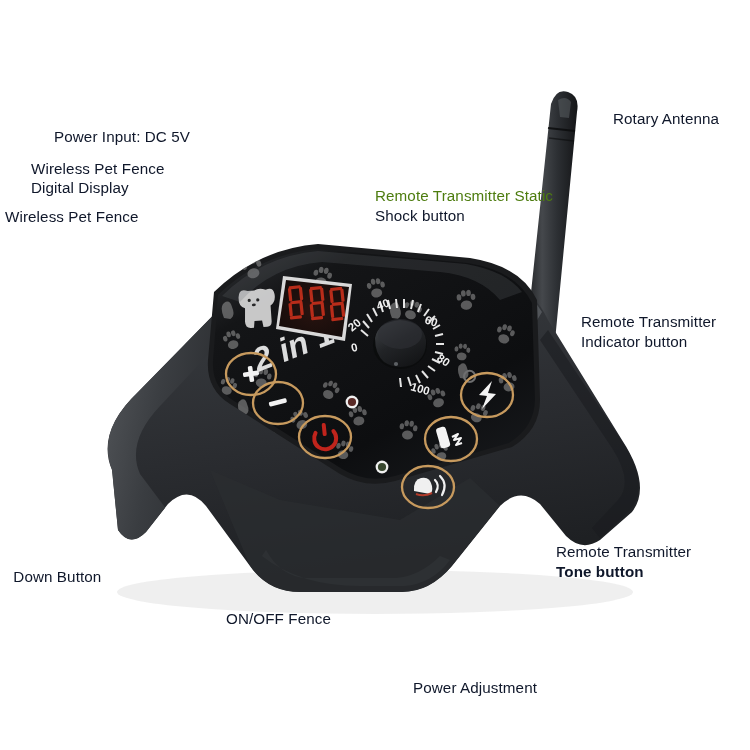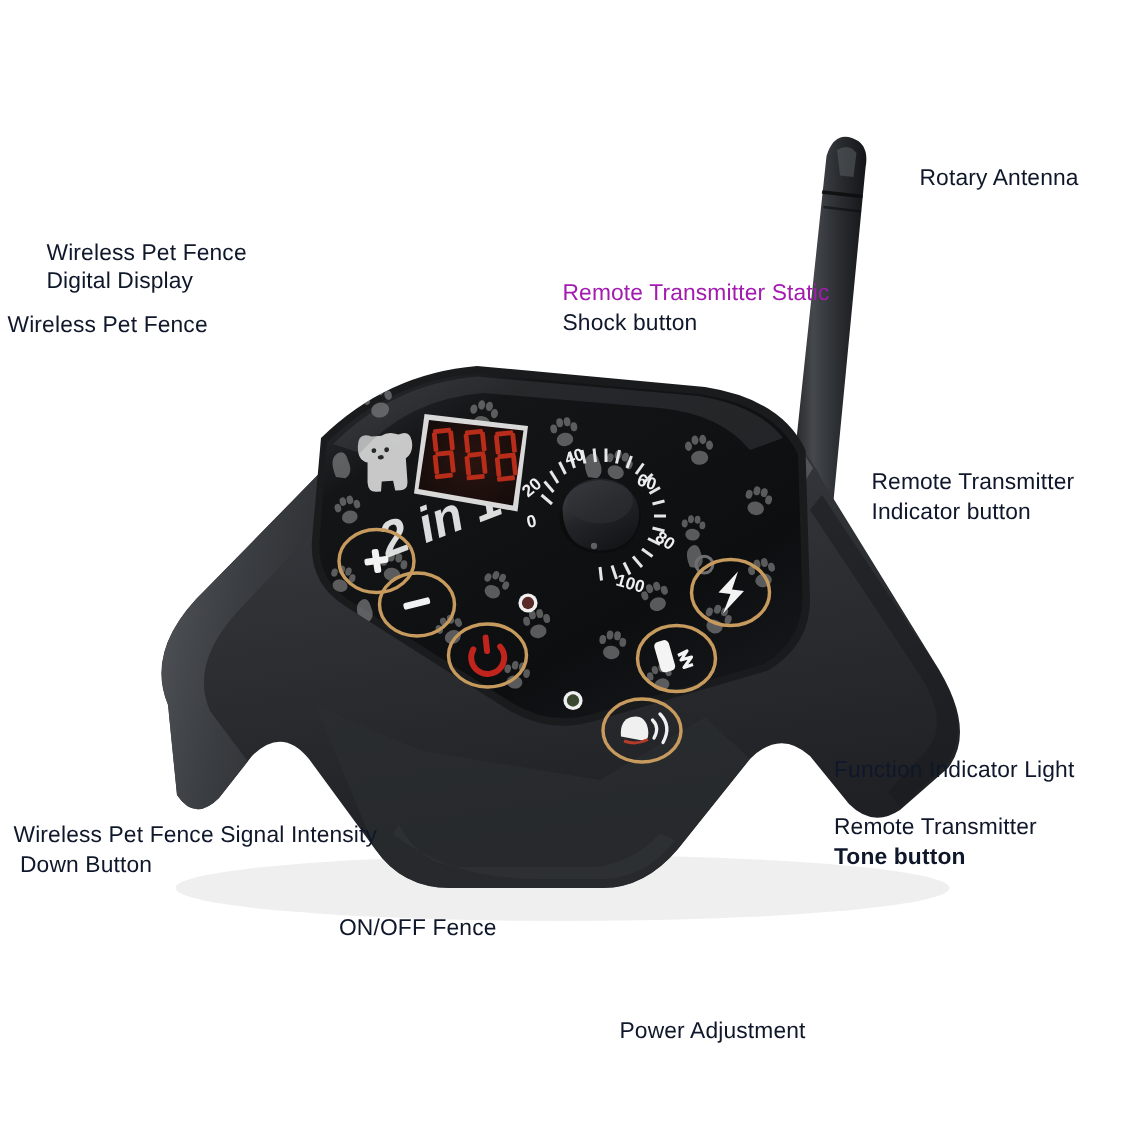--- a/index.html
+++ b/index.html
@@ -14,21 +14,21 @@
 
   
   .label{
     position:absolute;
     font-size:15.2px;
     line-height:19.5px;
     color:#0f172a;
     white-space:pre;
     letter-spacing:0.1px;
   }
-  .label.dim{ color:#a21caf; }
+  .label.dim{ color:#4d7c0f; }
   svg#device{ z-index:20; }
 </style>
 </head>
 <body>
 
 <div id="stage">
 
   
   <svg id="device" viewBox="0 0 750 750">
     <defs>
@@ -438,40 +438,39 @@
         <circle cx="382" cy="467" r="6.4" fill="#f0f0f0"></circle>
         <circle cx="382" cy="467" r="4.1" fill="#39482f"></circle>
       </g>
     </g>
   </svg>
 
   
   
 
   
+  <div class="label" style="left:54px;  top:127px;">Power Input: DC 5V</div>
 
   <div class="label" style="left:31px;  top:159px;">Wireless Pet Fence</div>
   <div class="label" style="left:31px;  top:178px;">Digital Display</div>
 
   <div class="label" style="left:5px;   top:207px;">Wireless Pet Fence</div>
 
 
   <div class="label dim" style="left:375px; top:186px;">Remote Transmitter Static</div>
   <div class="label" style="left:375px; top:206px;">Shock button</div>
 
   <div class="label" style="left:613px; top:109px;">Rotary Antenna</div>
 
   <div class="label" style="left:581px; top:312px;">Remote Transmitter</div>
   <div class="label" style="left:581px; top:332px;">Indicator button</div>
 
-  <div class="label" style="left:556px; top:504px;">Function Indicator Light</div>
 
   <div class="label" style="left:556px; top:542px;">Remote Transmitter</div>
   <div class="label" style="left:556px; top:562px;font-weight:bold;">Tone button</div>
 
-  <div class="label" style="left:9px;   top:547px;">Wireless Pet Fence Signal Intensity</div>
   <div class="label" style="left:9px;   top:567px;"> Down Button</div>
 
   <div class="label" style="left:226px; top:609px;">ON/OFF Fence</div>
 
   <div class="label" style="left:413px; top:678px;">Power Adjustment</div>
 
 </div>
 
 </body></html>

